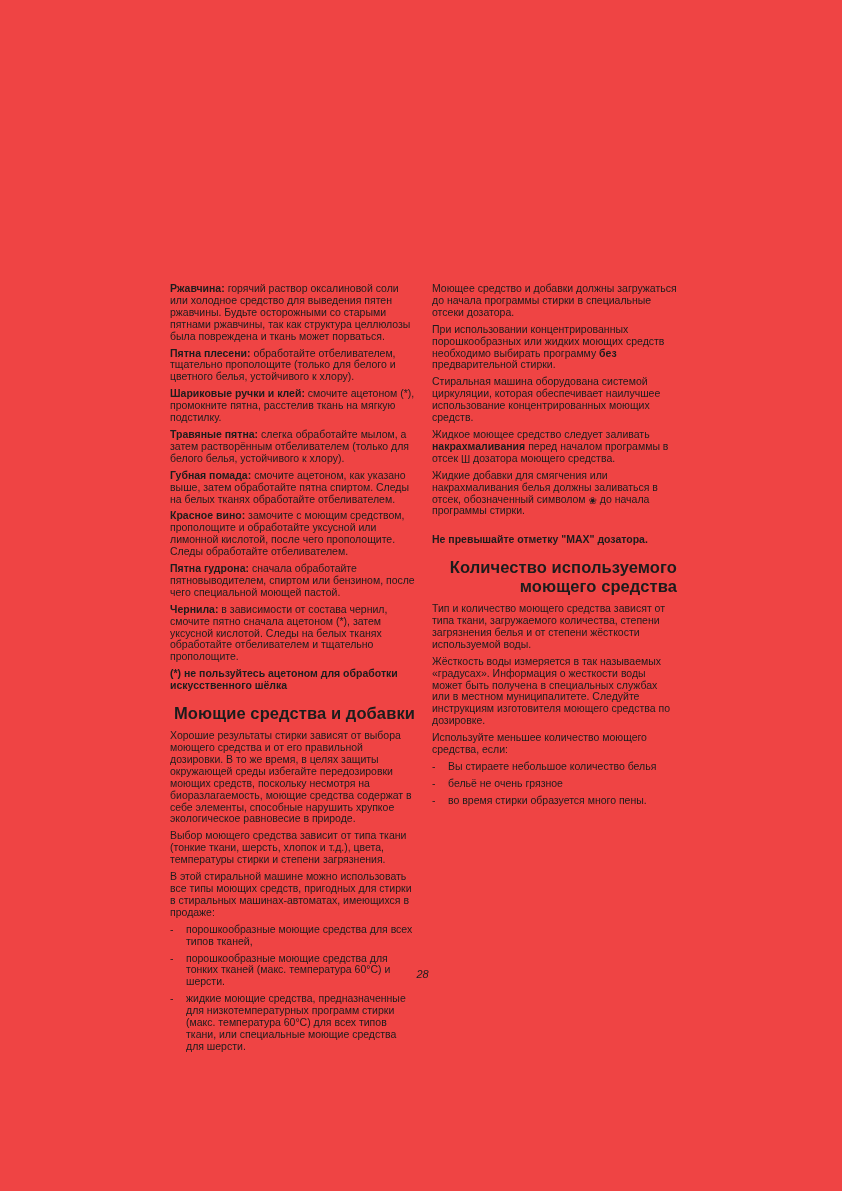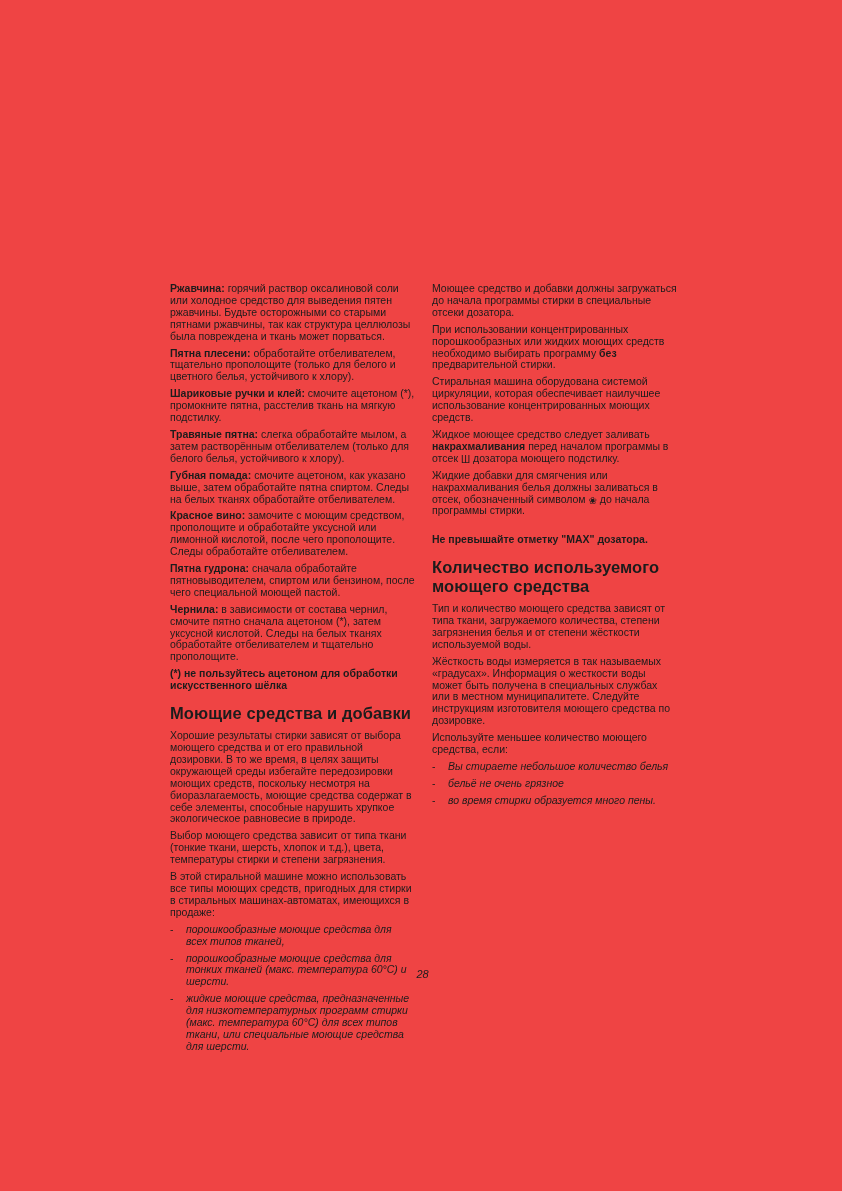--- a/index.html
+++ b/index.html
@@ -25,24 +25,25 @@
   .para { margin: 0 0 5px 0; }
   .term { font-weight: bold; }
   .bold-inline { font-weight: bold; }
   .footnote { font-weight: bold; margin: 2px 0 8px 0; }
   .section-title {
     font-size: 16.5px;
     line-height: 19px;
     font-weight: bold;
     margin: 12px 0 7px 0;
     letter-spacing: 0.1px;
+    text-align: right;
   }
   .bullet { display: flex; margin: 0 0 5px 0; }
   .bullet .dash { flex: none; width: 16px; }
-  .bullet .btext { flex: 1; font-style: italic; }
+  .bullet .btext { flex: 1; }
   .bold-line { font-weight: bold; }
   .symbol-icon {
     display: inline-block;
     font-size: 10px;
     transform: translateY(0.5px);
   }
   .page-number {
     position: absolute;
     left: 170px;
     top: 968px;
@@ -92,21 +93,21 @@
   </div>
 
   <div class="col col-right">
 
     <p class="para">Моющее средство и добавки должны загружаться до начала программы стирки в специальные отсеки дозатора.</p>
 
     <p class="para"><span>При использовании концентрированных порошкообразных или жидких моющих средств необходимо выбирать программу</span> <span class="bold-inline">без</span> <span>предварительной стирки.</span></p>
 
     <p class="para">Стиральная машина оборудована системой циркуляции, которая обеспечивает наилучшее использование концентрированных моющих средств.</p>
 
-    <p class="para"><span>Жидкое моющее средство следует заливать</span> <span class="bold-inline">накрахмаливания</span> <span>перед началом программы в отсек</span> <span class="symbol-icon">Ш</span> <span>дозатора моющего подстилку.</span></p>
+    <p class="para"><span>Жидкое моющее средство следует заливать</span> <span class="bold-inline">накрахмаливания</span> <span>перед началом программы в отсек</span> <span class="symbol-icon">Ш</span> <span>дозатора моющего средства.</span></p>
 
     <p class="para"><span>Жидкие добавки для смягчения или накрахмаливания белья должны заливаться в отсек, обозначенный символом</span> <span class="symbol-icon">❀</span> <span>до начала программы стирки.</span></p>
 
     <p class="para"><br><span class="bold-line">Не превышайте отметку "MAX" дозатора.</span></p>
 
     <h2 class="section-title">Количество используемого моющего средства</h2>
 
     <p class="para">Тип и количество моющего средства зависят от типа ткани, загружаемого количества, степени загрязнения белья и от степени жёсткости используемой воды.</p>
     <p class="para">Жёсткость воды измеряется в так называемых «градусах». Информация о жесткости воды может быть получена в специальных службах или в местном муниципалитете. Следуйте инструкциям изготовителя моющего средства по дозировке.</p>
     <p class="para">Используйте меньшее количество моющего средства, если:</p>

